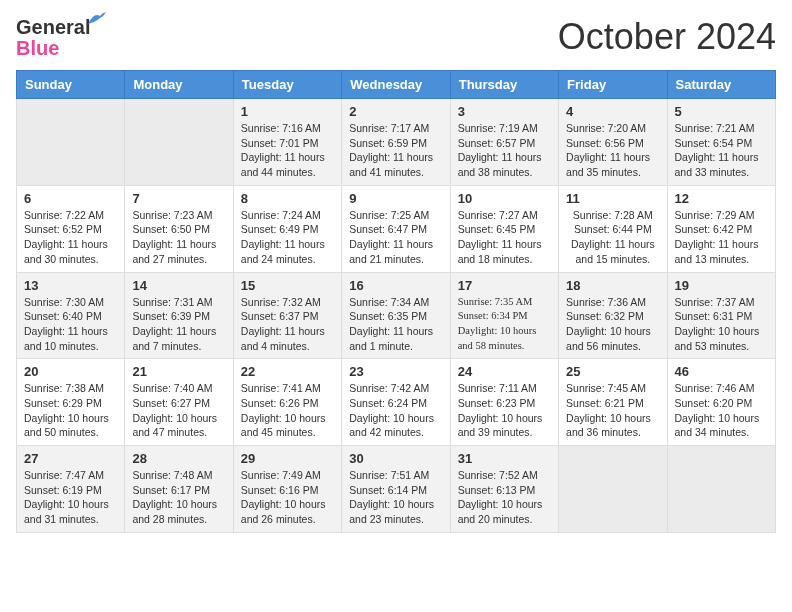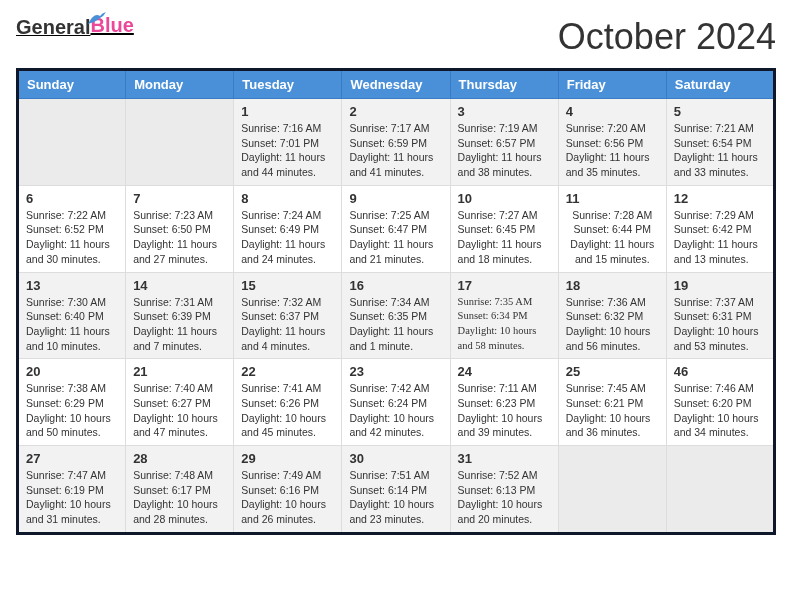--- a/index.html
+++ b/index.html
@@ -11,40 +11,39 @@
       padding: 16px;
     }
     .header {
       display: flex;
       justify-content: space-between;
       align-items: flex-start;
       margin-bottom: 10px;
     }
     .logo {
       display: flex;
-      flex-direction: row;
+      flex-direction: column;
       align-items: flex-start;
-      text-decoration: underline;
     }
     .title-block {
       text-align: right;
     }
     .month-title {
       font-size: 36px;
       font-weight: normal;
       color: #333;
     }
     .location {
       font-size: 14px;
       color: #555;
     }
     .calendar {
       width: 100%;
       border-collapse: collapse;
-      border: 3px solid #0f172a;
+      border: 1px solid #0f172a;
     }
     .calendar th {
       background-color: #4a90d9;
       color: #fff;
       text-align: left;
       padding: 6px 8px;
       font-size: 13px;
       border: 1px solid #3a7bc8;
     }
     .calendar td {

